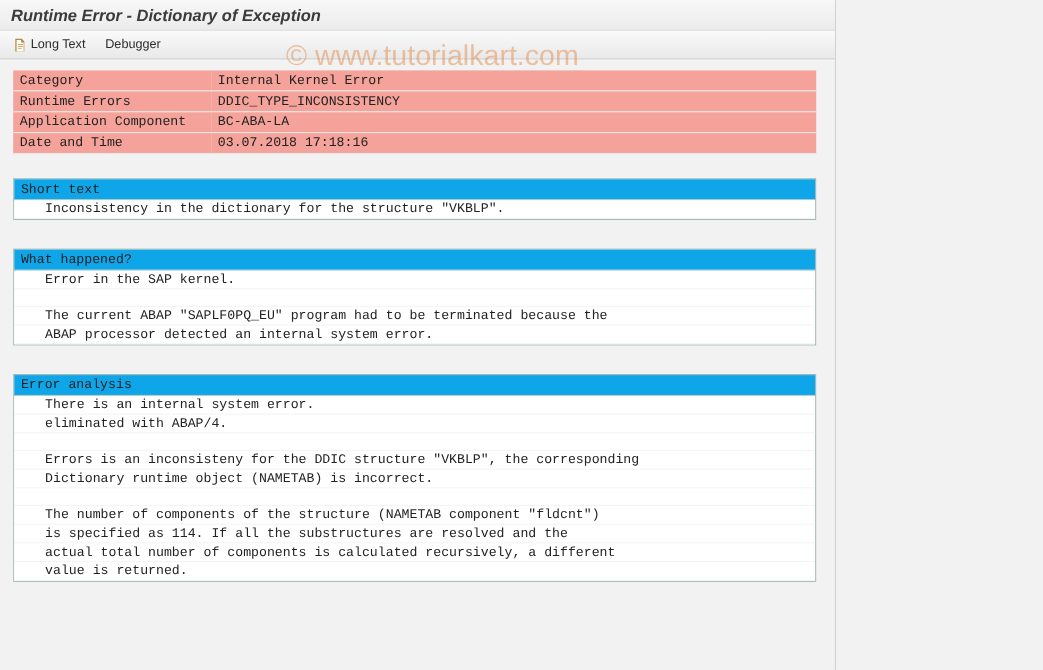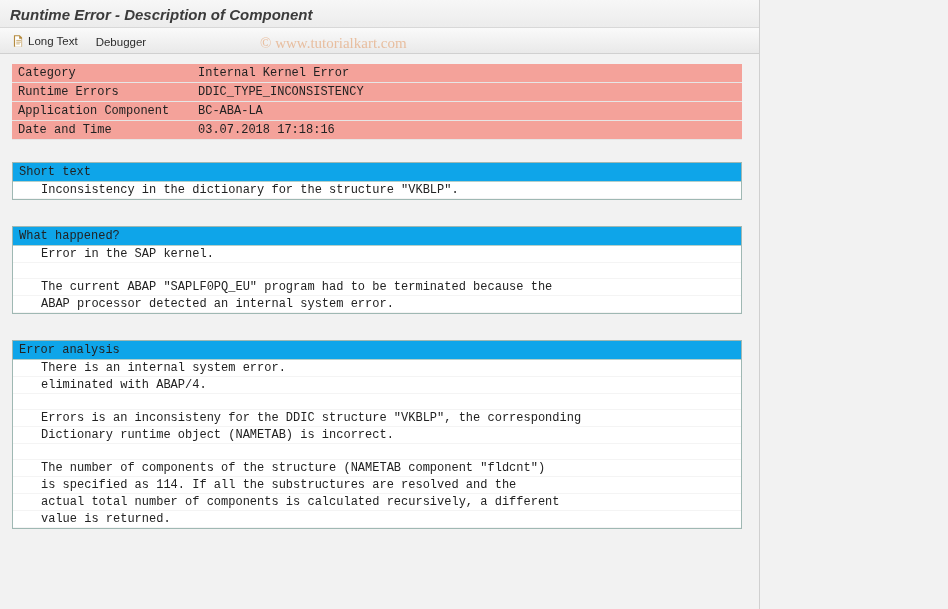--- a/index.html
+++ b/index.html
@@ -23,21 +23,21 @@
     background: linear-gradient(#f7f7f7,#ececec);
   }
   .title-bar h1 {
     font-size: 15px;
     font-style: italic;
     font-weight: bold;
     color: #3b3b3b;
   }
   .toolbar {
     display: flex;
-    align-items: flex-end;
+    align-items: center;
     gap: 18px;
     padding: 5px 10px;
     font-size: 11.5px;
     color: #2c2c2c;
     border-bottom: 1px solid #d0d0d0;
     background: linear-gradient(#fafafa,#e9e9e9);
   }
   .toolbar-item {
     display: inline-flex;
     align-items: center;
@@ -97,34 +97,34 @@
     min-height: 16px;
   }
   .section-body .line.blank {
     height: 16px;
   }
   .section:last-child { margin-bottom: 0; }
 
   .watermark {
     position:absolute;
     top:35px; left:260px;
-    font-size:15px;
+    font-size:26px;
     color: rgba(224,130,62,0.45);
-    font-family: Liberation Serif, serif;
+    font-family: Liberation Sans, sans-serif;
     pointer-events:none;
     user-select:none;
   }
 </style>
 </head>
 <body>
 
 <div class="container">
 
   <div class="title-bar">
-    <h1>Runtime Error - Description of Component</h1>
+    <h1>Runtime Error - Dictionary of Exception</h1>
   </div>
 
   <div class="toolbar">
     <span class="toolbar-item">
       <span class="icon-wrap">
         <svg width="14" height="14" viewBox="0 0 24 24">
           <path fill="#b58b3e" d="M5 2h10l4 4v16H5z"></path>
           <path fill="#fff" d="M7 4h7v4h4v14H7z"></path>
           <path stroke="#b58b3e" stroke-width="1.2" d="M9 11h8M9 14h8M9 17h6"></path>
         </svg>

